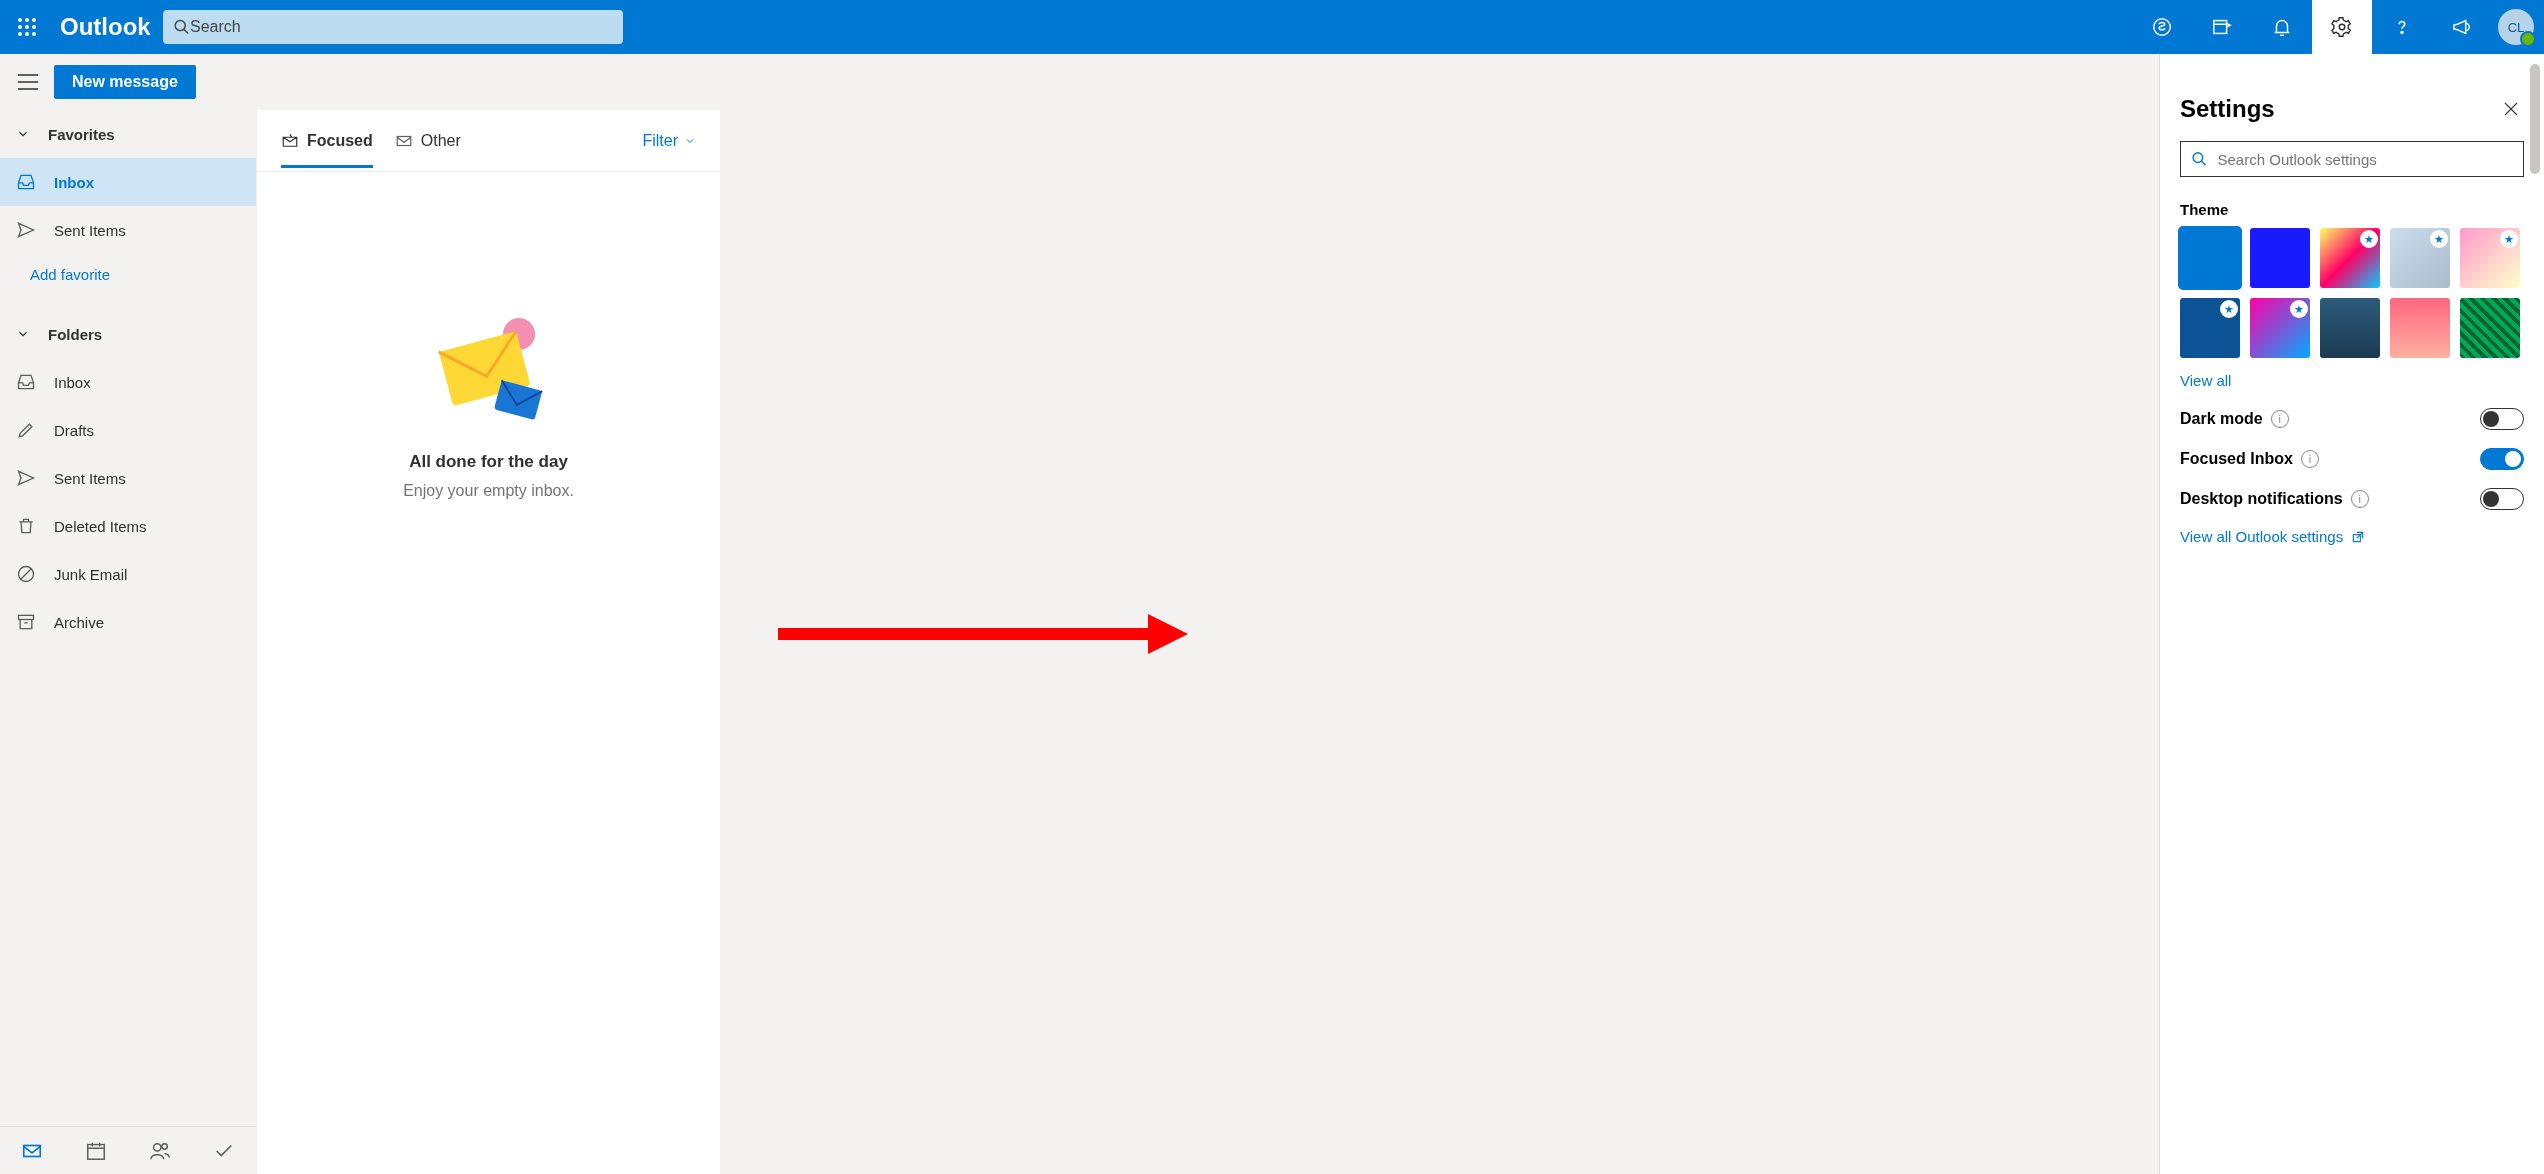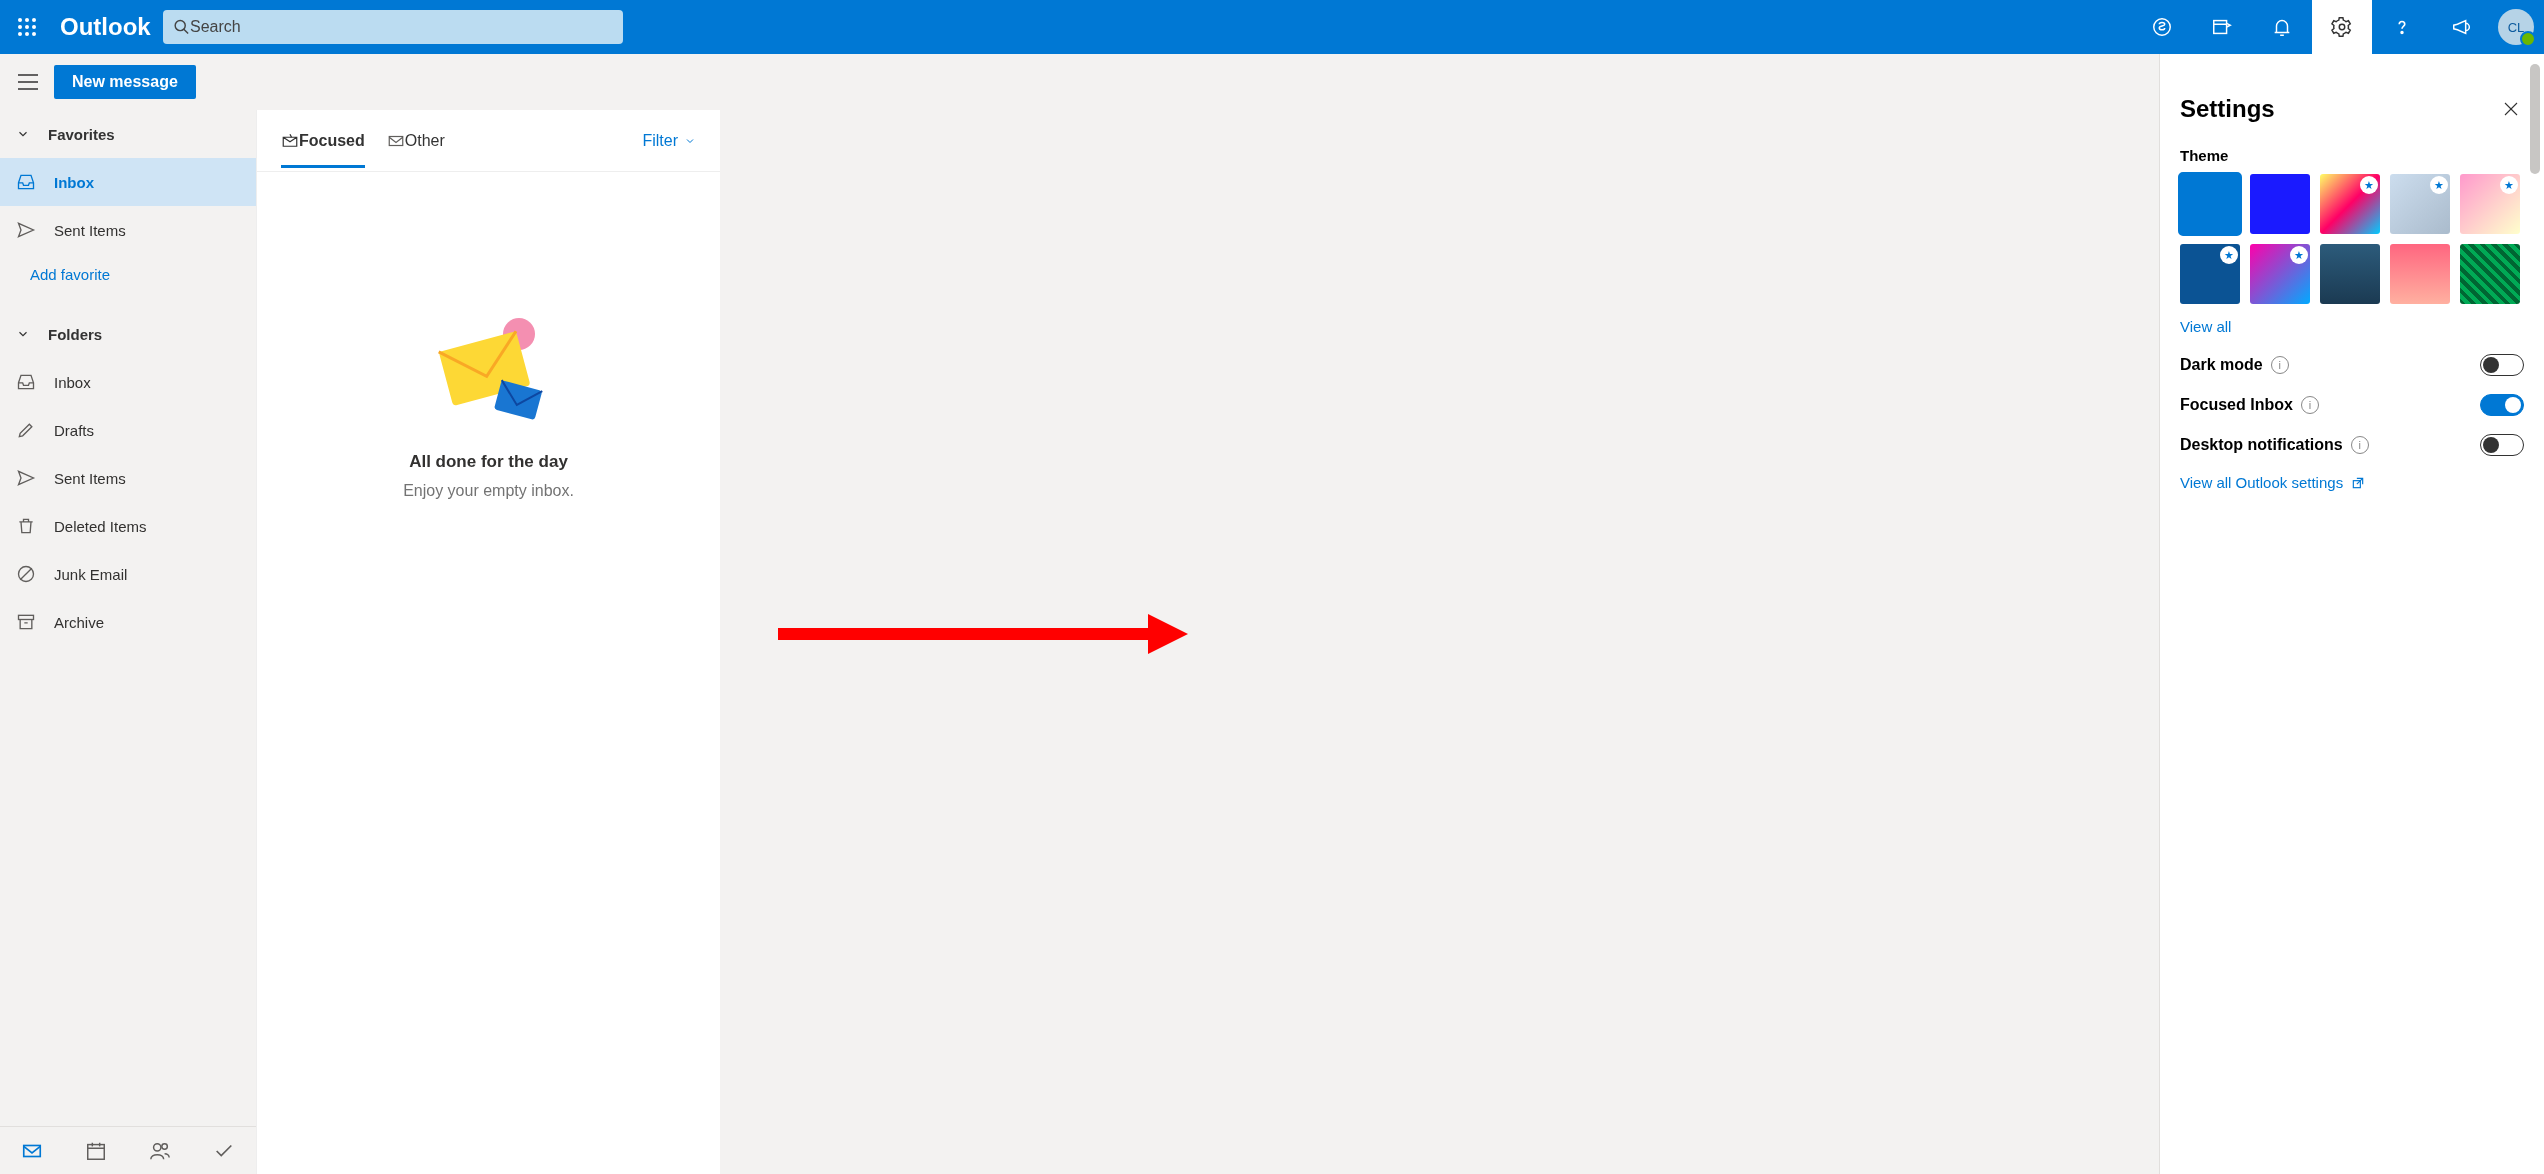--- a/index.html
+++ b/index.html
@@ -46,21 +46,21 @@
 .sb-item.selected { background:#cfe4f5; color:#0078d4; font-weight:600;}
 .sb-item .icn { width:20px; display:inline-flex; justify-content:center; color:#605e5c;}
 .sb-item.selected .icn { color:#0078d4; }
 .sb-link { color:#0078d4; padding-left:30px; height:40px; display:flex;align-items:center;font-size:15px;cursor:pointer;}
 .sb-bottom { margin-top:auto; height:48px; display:flex; align-items:center; border-top:1px solid #e1dfdd; }
 .sb-bottom .b { flex:1; display:flex;align-items:center;justify-content:center;cursor:pointer;color:#0078d4;}
 .sb-bottom .b.muted { color:#605e5c;}
 
 
 .ml-head { height:62px; border-bottom:1px solid #eee; display:flex; align-items:center; padding:0 24px; gap:22px;}
-.ml-tab { display:flex; align-items:center; font-size:16px; color:#333; cursor:pointer; position:relative;}
+.ml-tab { display:flex; align-items:center; gap:8px; font-size:16px; color:#333; cursor:pointer; position:relative;}
 .ml-tab.active { font-weight:700; }
 .ml-tab.active::after { content:""; position:absolute; left:0; right:0; bottom:-18px; height:3px; background:#0078d4;}
 .ml-filter { margin-left:auto; color:#0078d4; font-size:16px; display:flex;align-items:center;gap:6px;cursor:pointer;}
 .ml-empty { text-align:center; padding-top:140px; }
 .ml-empty h3 { font-size:17px; color:#323130; font-weight:700; margin-bottom:10px;}
 .ml-empty p { font-size:16px; color:#737373;}
 .ml-illus { width:140px; height:120px; margin:0 auto 20px; position:relative;}
 
 
 .settings {
@@ -339,20 +339,27 @@
   <div class="settings-inner">
     <div class="s-head">
       <div class="s-title">Settings</div>
       <div class="s-close">
           <svg width="18" height="18" viewBox="0 0 24 24" stroke="#333" stroke-width="1.5">
             <line x1="4" y1="4" x2="20" y2="20"></line>
             <line x1="20" y1="4" x2="4" y2="20"></line>
           </svg>
         </div>
     </div>
+    <div class="s-search">
+      <svg width="18" height="18" viewBox="0 0 24 24" fill="none" stroke="#0078d4" stroke-width="2">
+          <circle cx="10" cy="10" r="7"></circle>
+          <line x1="21" y1="21" x2="15" y2="15"></line>
+        </svg>
+      <input placeholder="Search Outlook settings" style="">
+    </div>
 
     <div class="s-label">Theme</div>
     <div class="themes" id="themes">
         <div class="theme sel" style="background: rgb(0, 120, 212);"></div>
         <div class="theme" style="background: rgb(26, 26, 255);"></div>
         <div class="theme" style="background: linear-gradient(135deg, rgb(255, 255, 102), rgb(255, 0, 102), rgb(0, 204, 255));">
           <span class="star">★</span>
         </div>
         <div class="theme" style="background: linear-gradient(135deg, rgb(204, 221, 238), rgb(170, 187, 204));">
           <span class="star">★</span>

